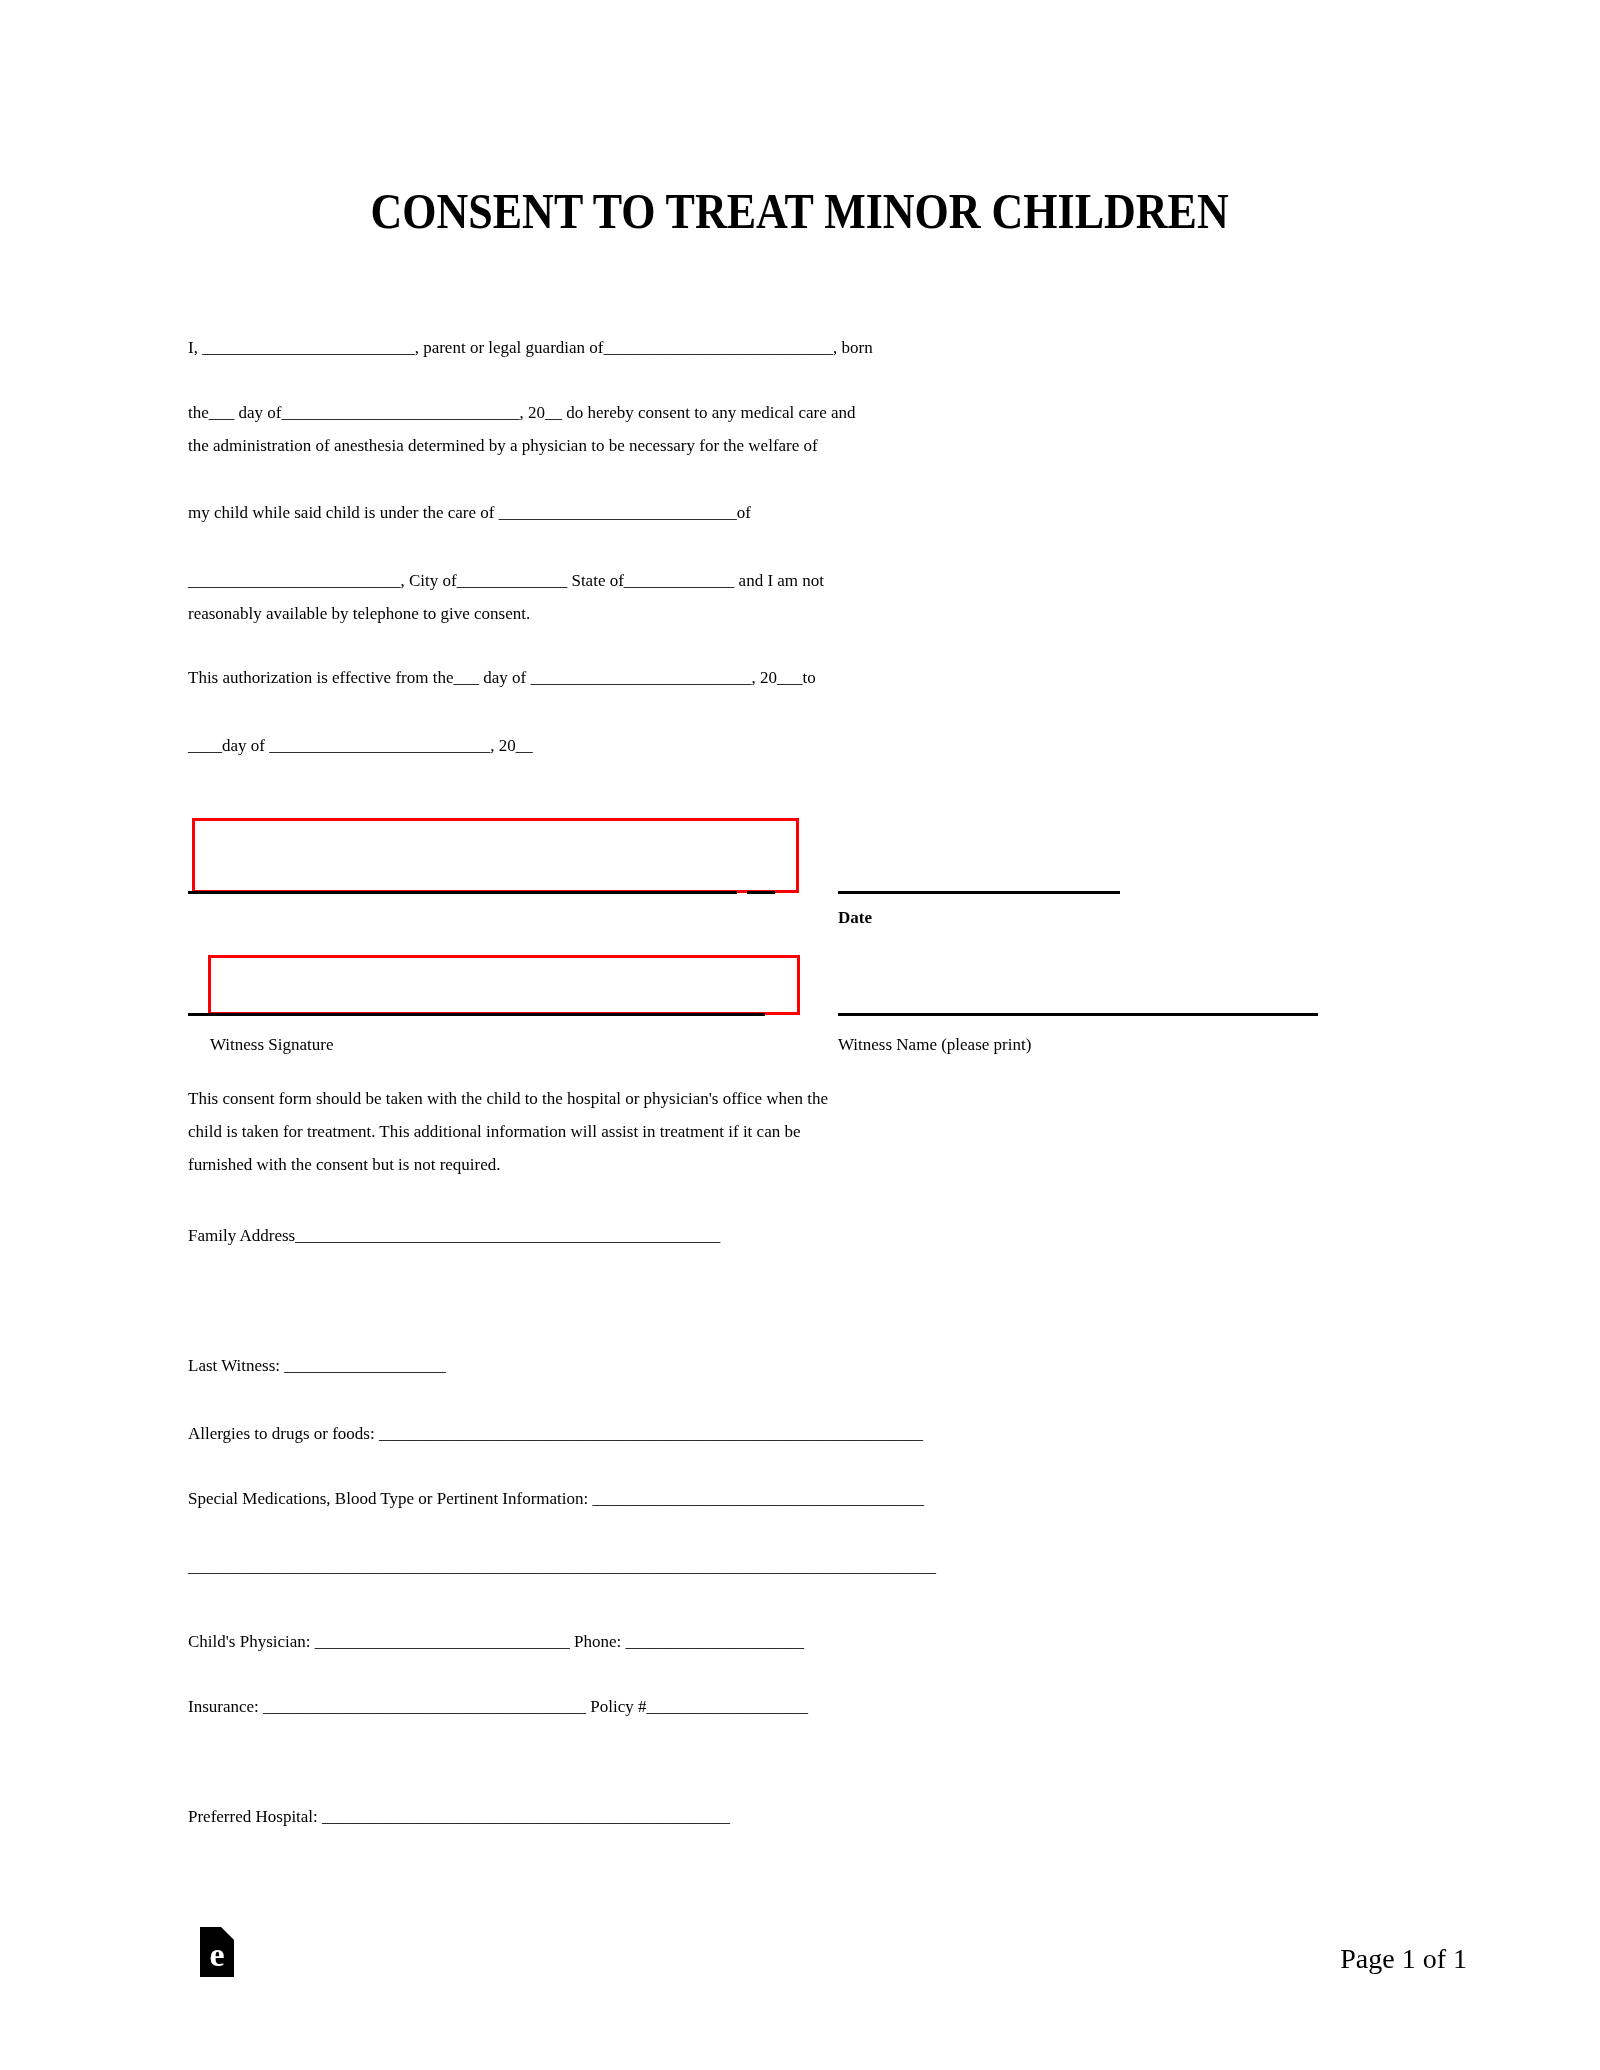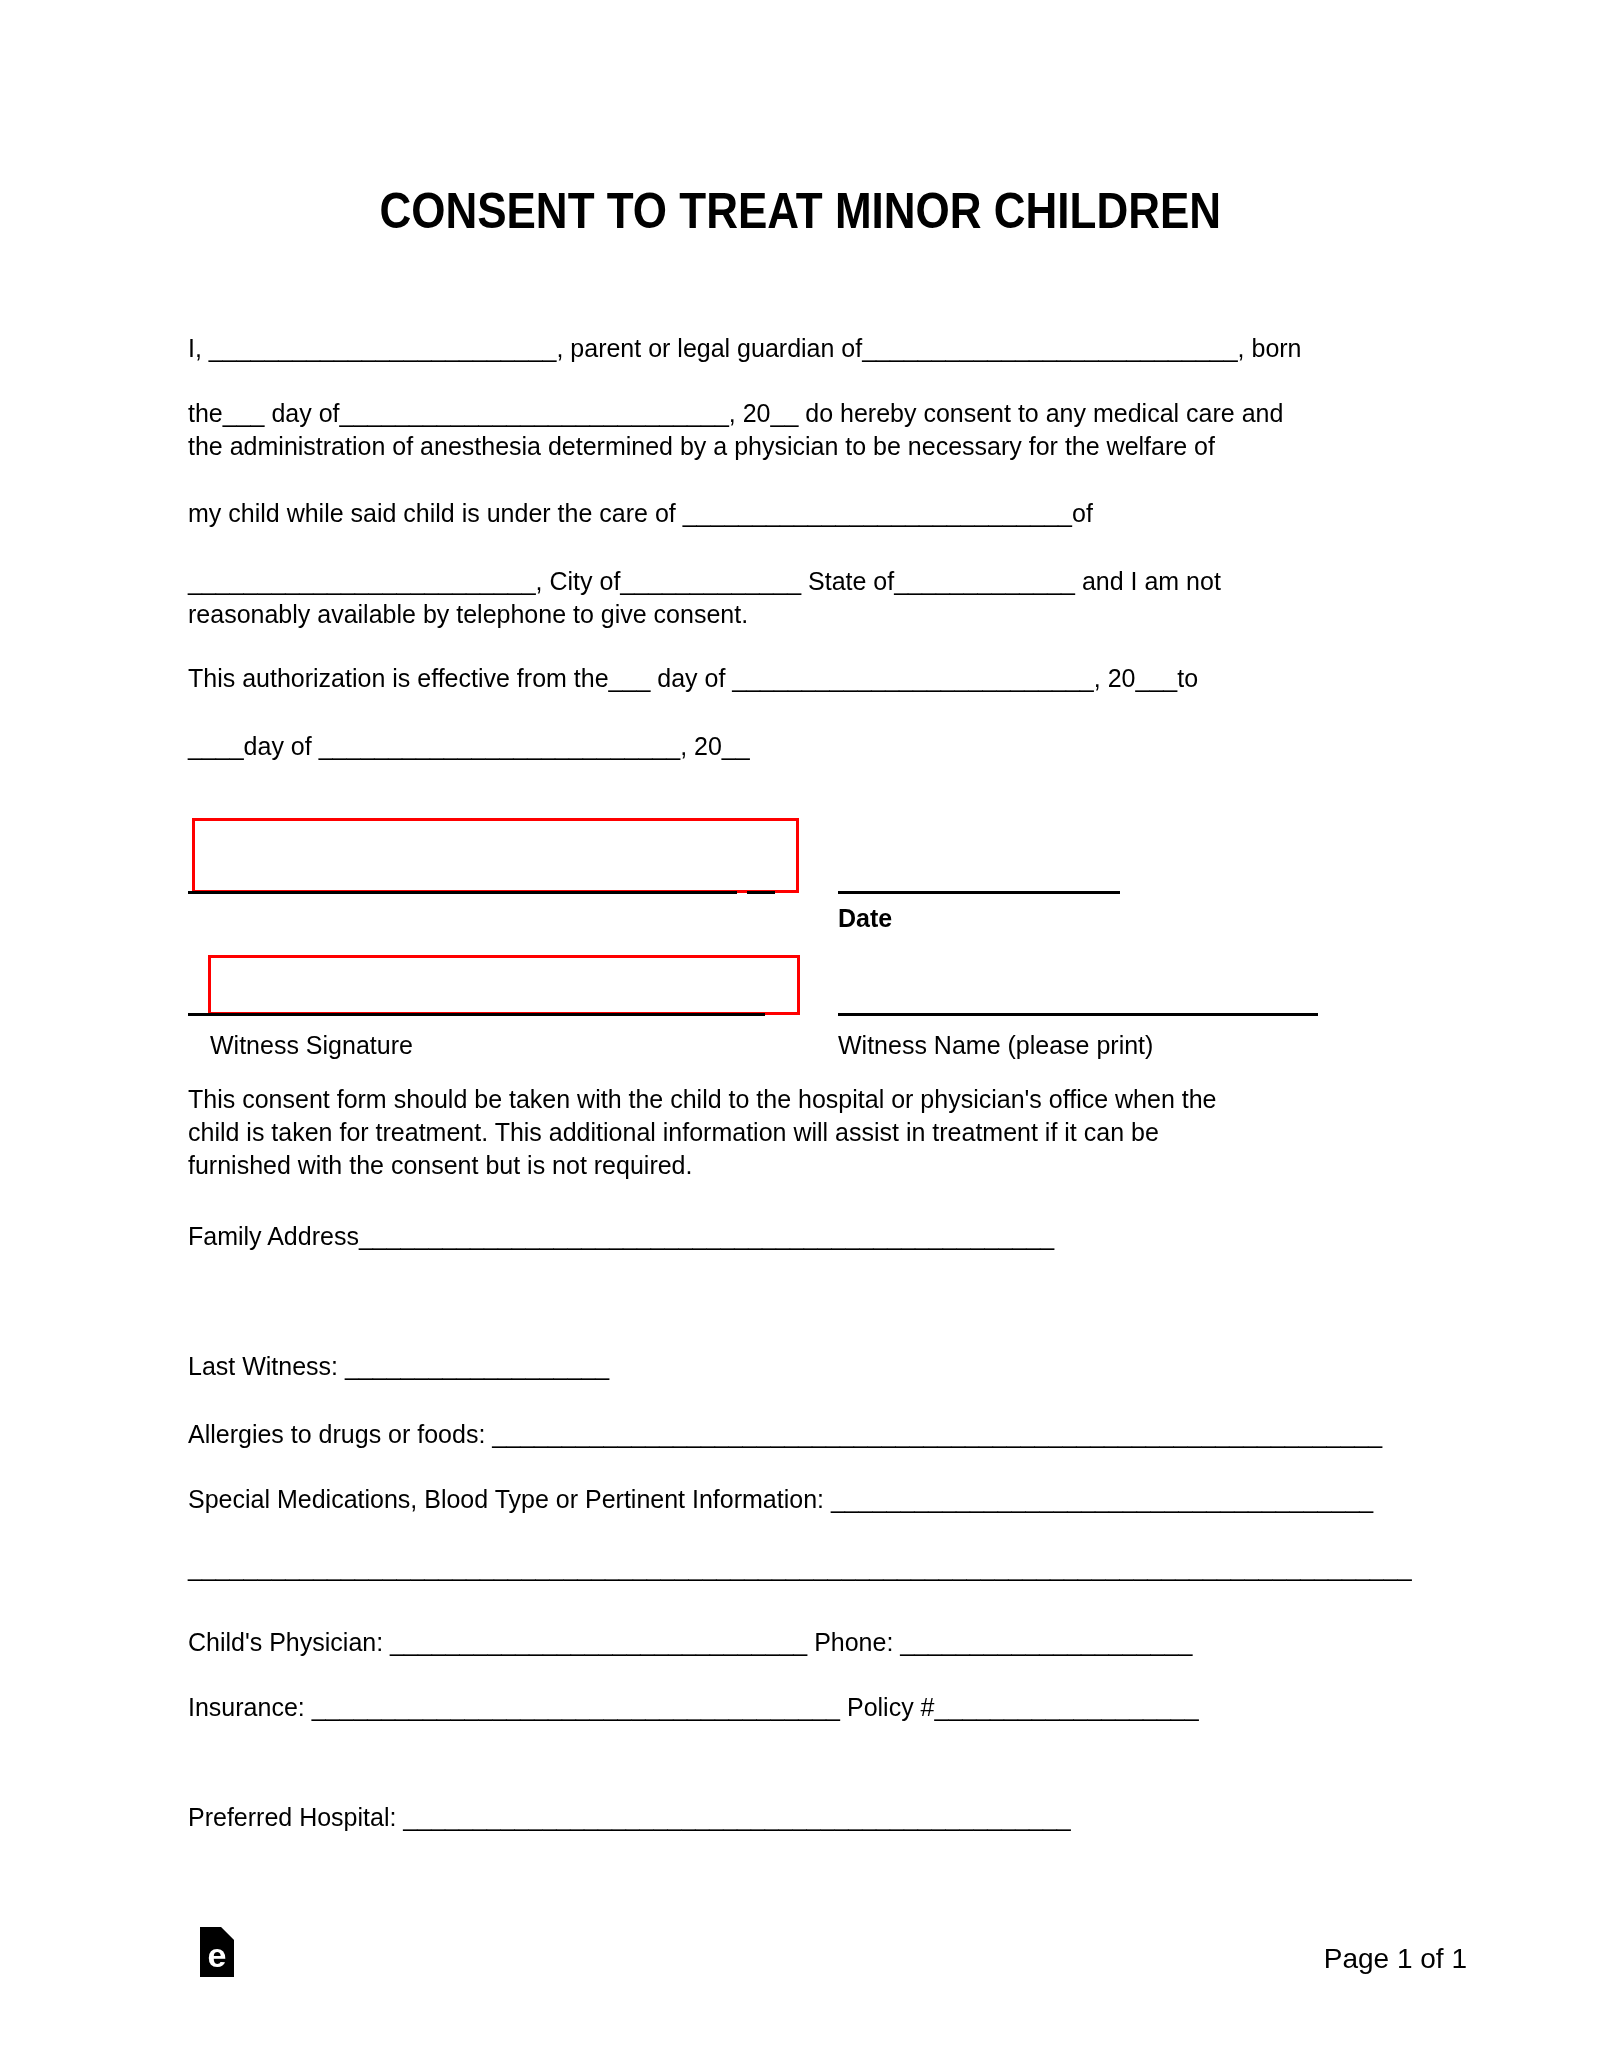--- a/index.html
+++ b/index.html
@@ -1,32 +1,32 @@
 <!DOCTYPE html>
 <html><head>
 <meta charset="utf-8">
 <style>
   html,body{margin:0;padding:0;background:#ffffff;}
   .page{
     position:relative;
     width:1600px;height:2070px;
     background:#ffffff;
-    font-family:Liberation Sans, sans-serif;
+    font-family:Liberation Serif, serif;
     color:#000000;
     overflow:hidden;
   }
   .title-wrap{
     position:absolute;left:0;top:184px;width:100%;
     text-align:center;font-weight:bold;font-size:50px;line-height:1.1;
     white-space:nowrap;
   }
   .title-inner{display:inline-block;transform:scaleX(0.88);transform-origin:center;}
   .tl{
     position:absolute;left:188px;
-    font-size:25px;line-height:30px;white-space:nowrap;
+    font-size:17px;line-height:30px;white-space:nowrap;
     letter-spacing:0px;
   }
   .bold{font-weight:bold;}
   .redbox{
     position:absolute;
     border:3px solid #ff0000;
     background:transparent;
     box-sizing:border-box;
   }
   .hline{

